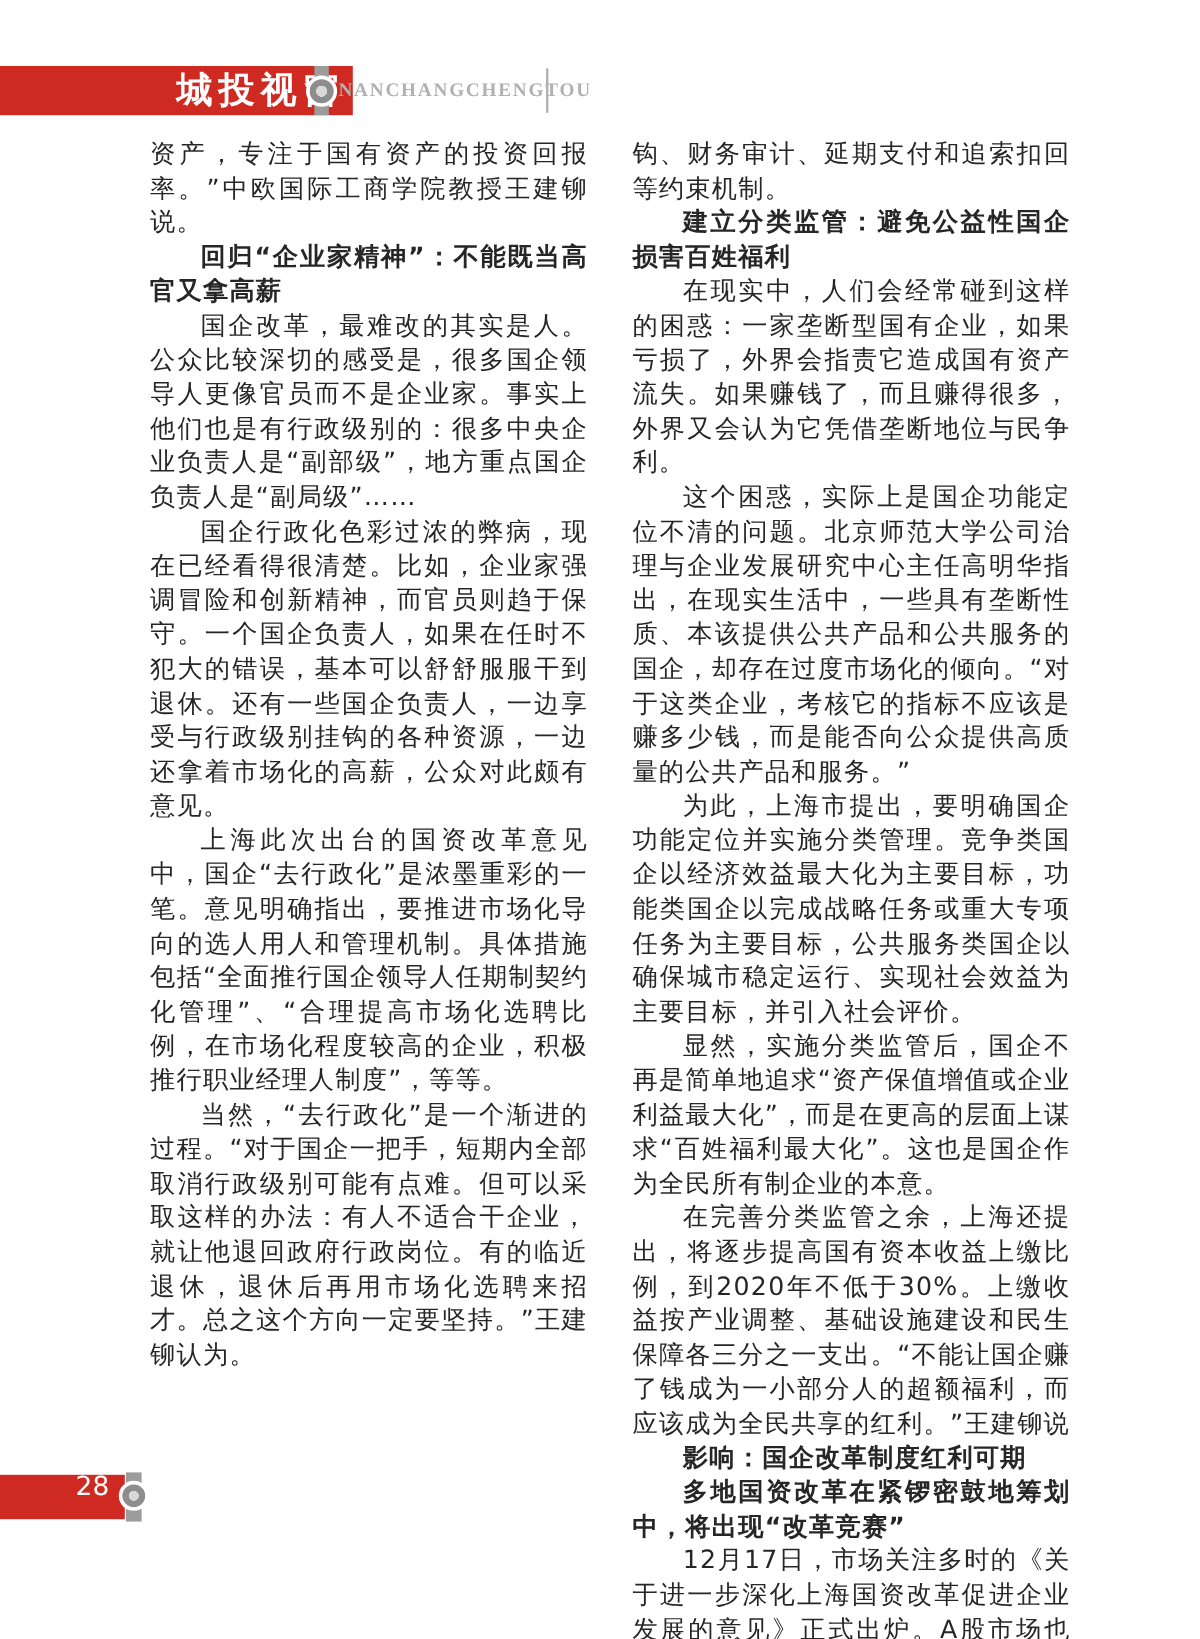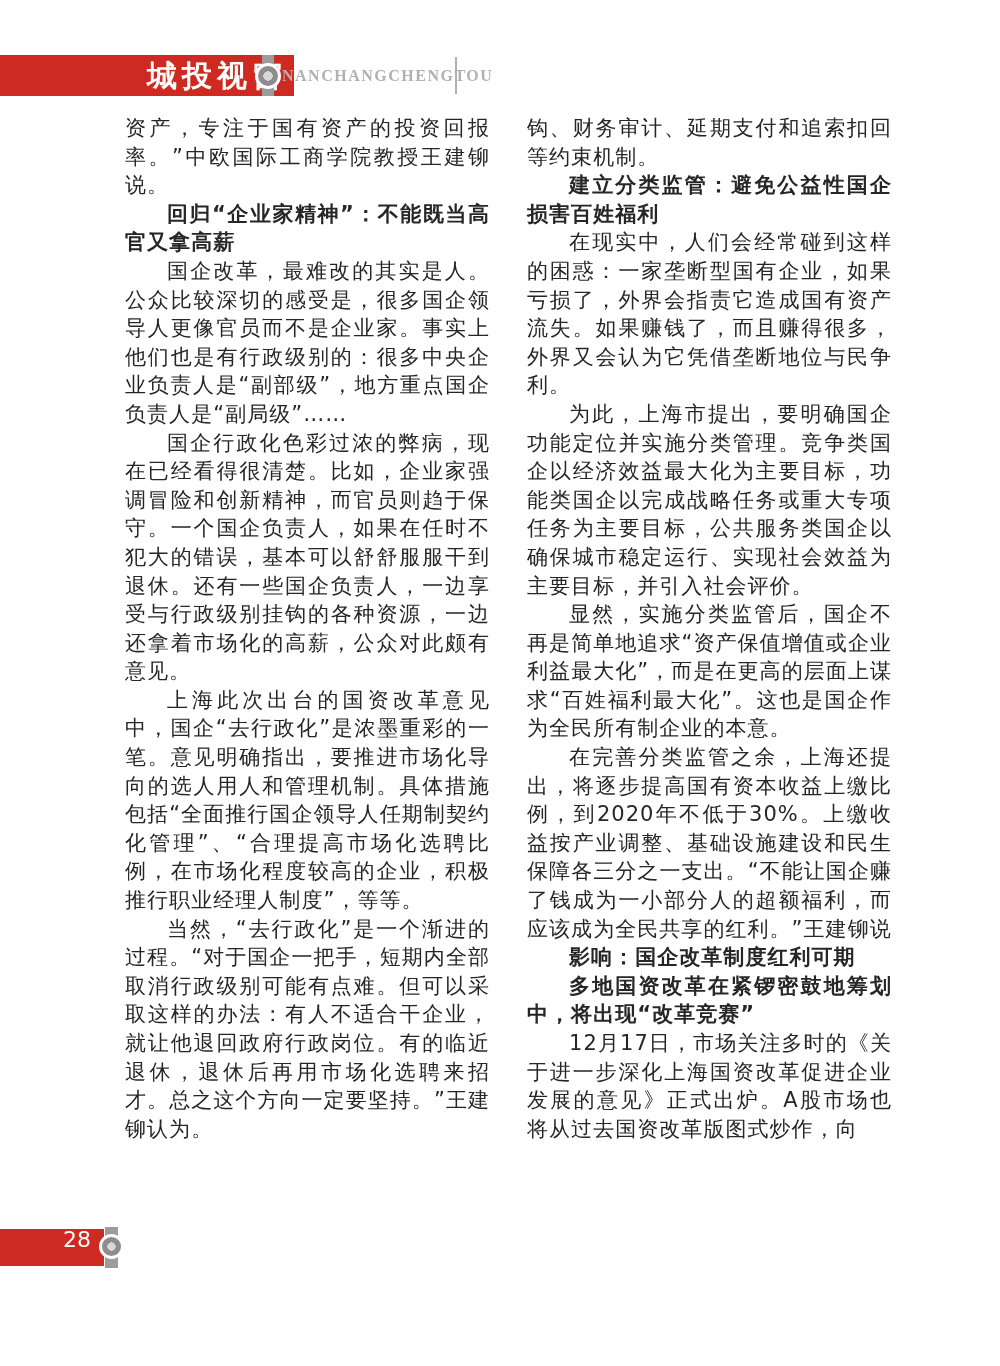--- a/index.html
+++ b/index.html
@@ -107,20 +107,21 @@
         <p class="heading">回归“企业家精神”：不能既当高官又拿高薪</p>
         <p class="para">国企改革，最难改的其实是人。公众比较深切的感受是，很多国企领导人更像官员而不是企业家。事实上他们也是有行政级别的：很多中央企业负责人是“副部级”，地方重点国企负责人是“副局级”……</p>
         <p class="para">国企行政化色彩过浓的弊病，现在已经看得很清楚。比如，企业家强调冒险和创新精神，而官员则趋于保守。一个国企负责人，如果在任时不犯大的错误，基本可以舒舒服服干到退休。还有一些国企负责人，一边享受与行政级别挂钩的各种资源，一边还拿着市场化的高薪，公众对此颇有意见。</p>
         <p class="para">上海此次出台的国资改革意见中，国企“去行政化”是浓墨重彩的一笔。意见明确指出，要推进市场化导向的选人用人和管理机制。具体措施包括“全面推行国企领导人任期制契约化管理”、“合理提高市场化选聘比例，在市场化程度较高的企业，积极推行职业经理人制度”，等等。</p>
         <p class="para">当然，“去行政化”是一个渐进的过程。“对于国企一把手，短期内全部取消行政级别可能有点难。但可以采取这样的办法：有人不适合干企业，就让他退回政府行政岗位。有的临近退休，退休后再用市场化选聘来招才。总之这个方向一定要坚持。”王建铆认为。</p>
       </div>
     <div class="column">
         <p class="continuation">钩、财务审计、延期支付和追索扣回等约束机制。</p>
         <p class="heading">建立分类监管：避免公益性国企损害百姓福利</p>
         <p class="para">在现实中，人们会经常碰到这样的困惑：一家垄断型国有企业，如果亏损了，外界会指责它造成国有资产流失。如果赚钱了，而且赚得很多，外界又会认为它凭借垄断地位与民争利。</p>
+        <p class="para">这个困惑，实际上是国企功能定位不清的问题。北京师范大学公司治理与企业发展研究中心主任高明华指出，在现实生活中，一些具有垄断性质、本该提供公共产品和公共服务的国企，却存在过度市场化的倾向。“对于这类企业，考核它的指标不应该是赚多少钱，而是能否向公众提供高质量的公共产品和服务。”</p>
         <p class="para">为此，上海市提出，要明确国企功能定位并实施分类管理。竞争类国企以经济效益最大化为主要目标，功能类国企以完成战略任务或重大专项任务为主要目标，公共服务类国企以确保城市稳定运行、实现社会效益为主要目标，并引入社会评价。</p>
         <p class="para">显然，实施分类监管后，国企不再是简单地追求“资产保值增值或企业利益最大化”，而是在更高的层面上谋求“百姓福利最大化”。这也是国企作为全民所有制企业的本意。</p>
         <p class="para">在完善分类监管之余，上海还提出，将逐步提高国有资本收益上缴比例，到2020年不低于30%。上缴收益按产业调整、基础设施建设和民生保障各三分之一支出。“不能让国企赚了钱成为一小部分人的超额福利，而应该成为全民共享的红利。”王建铆说</p>
         <p class="heading">影响：国企改革制度红利可期</p>
         <p class="heading">多地国资改革在紧锣密鼓地筹划中，将出现“改革竞赛”</p>
         <p class="para">12月17日，市场关注多时的《关于进一步深化上海国资改革促进企业发展的意见》正式出炉。A股市场也将从过去国资改革版图式炒作，向</p>
       </div>
   </div>
 
   <div class="footer-band">

